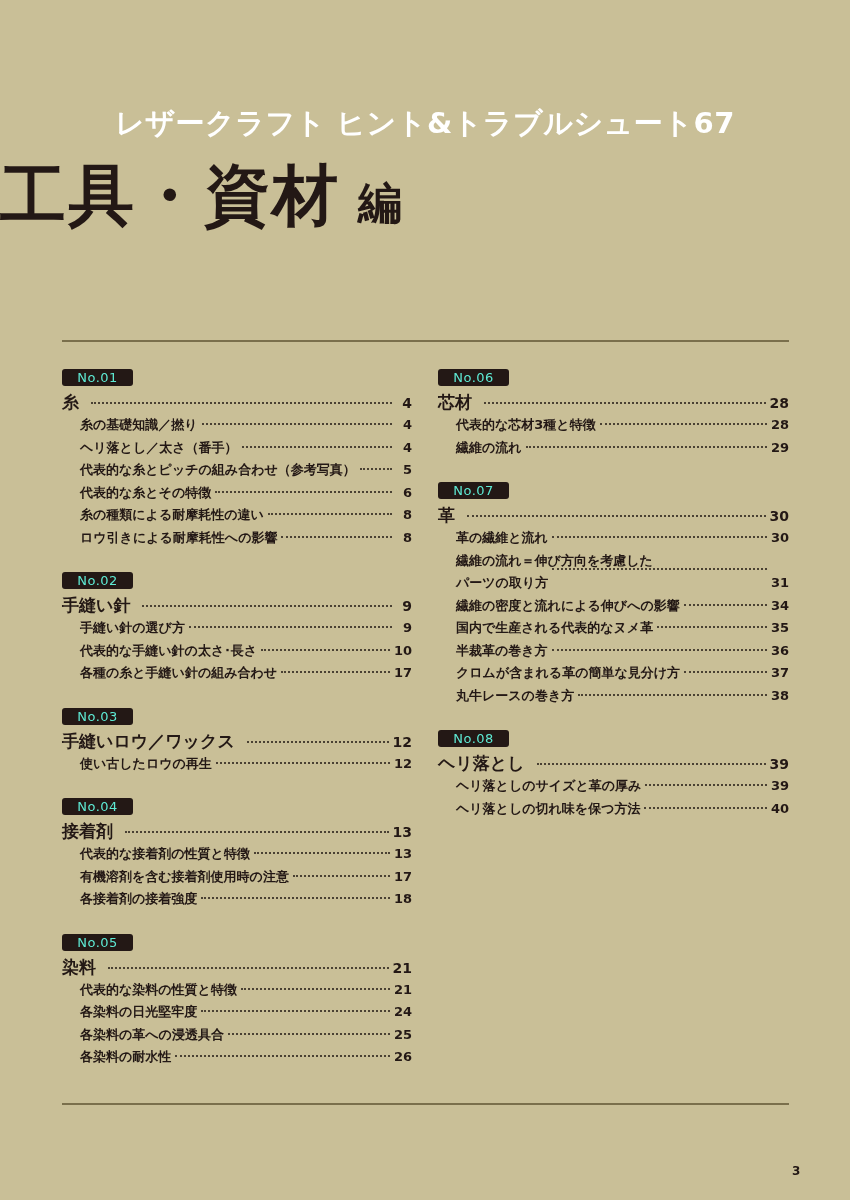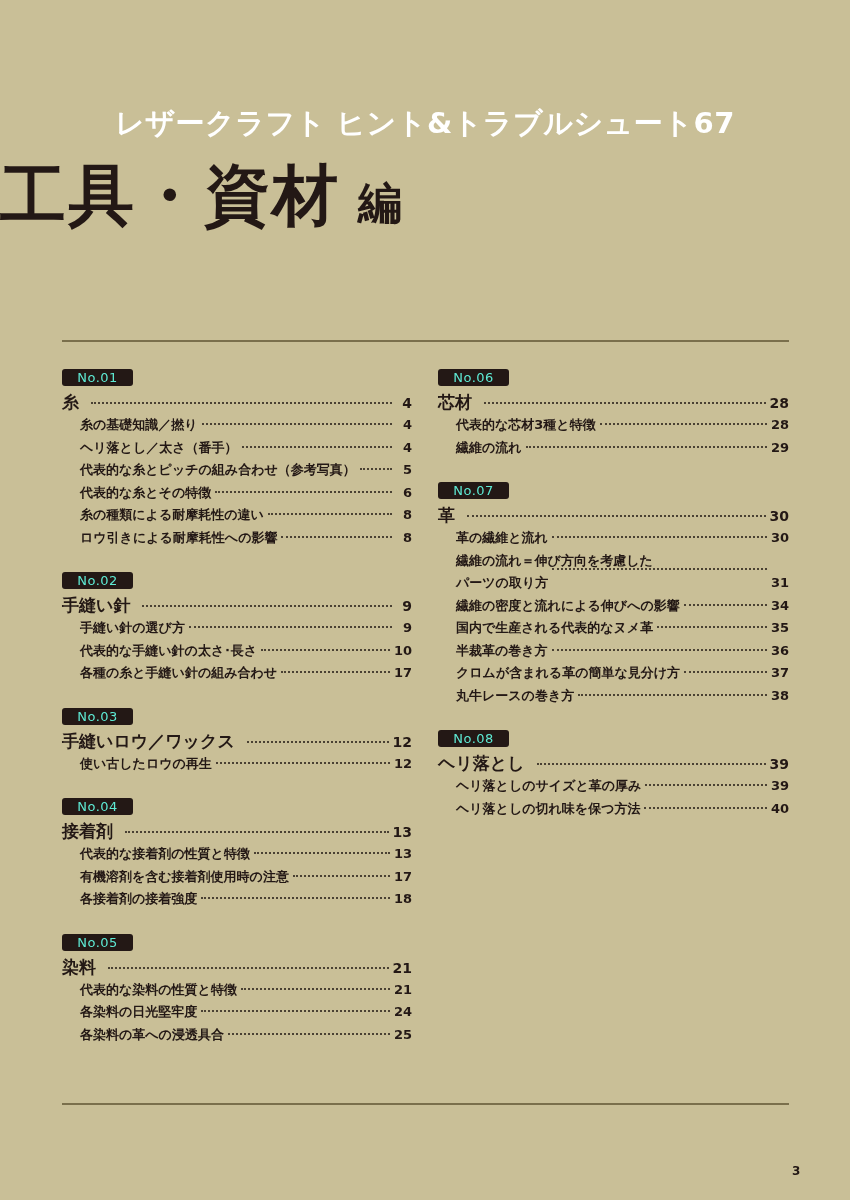--- a/index.html
+++ b/index.html
@@ -171,20 +171,24 @@
           <span class="dots"></span>
           <span class="page-num">21</span>
         </div><div class="entry sub">
           <span class="label">各染料の日光堅牢度</span>
           <span class="dots"></span>
           <span class="page-num">24</span>
         </div><div class="entry sub">
           <span class="label">各染料の革への浸透具合</span>
           <span class="dots"></span>
           <span class="page-num">25</span>
+        </div><div class="entry sub">
+          <span class="label">各染料の耐水性</span>
+          <span class="dots"></span>
+          <span class="page-num">26</span>
         </div></div>
     </div>
   <div class="col right" id="col-right">
       <div class="section"><div class="badge">No.06</div><div class="entry main">
           <span class="label">芯材</span>
           <span class="dots"></span>
           <span class="page-num">28</span>
         </div><div class="entry sub">
           <span class="label">代表的な芯材3種と特徴</span>
           <span class="dots"></span>

